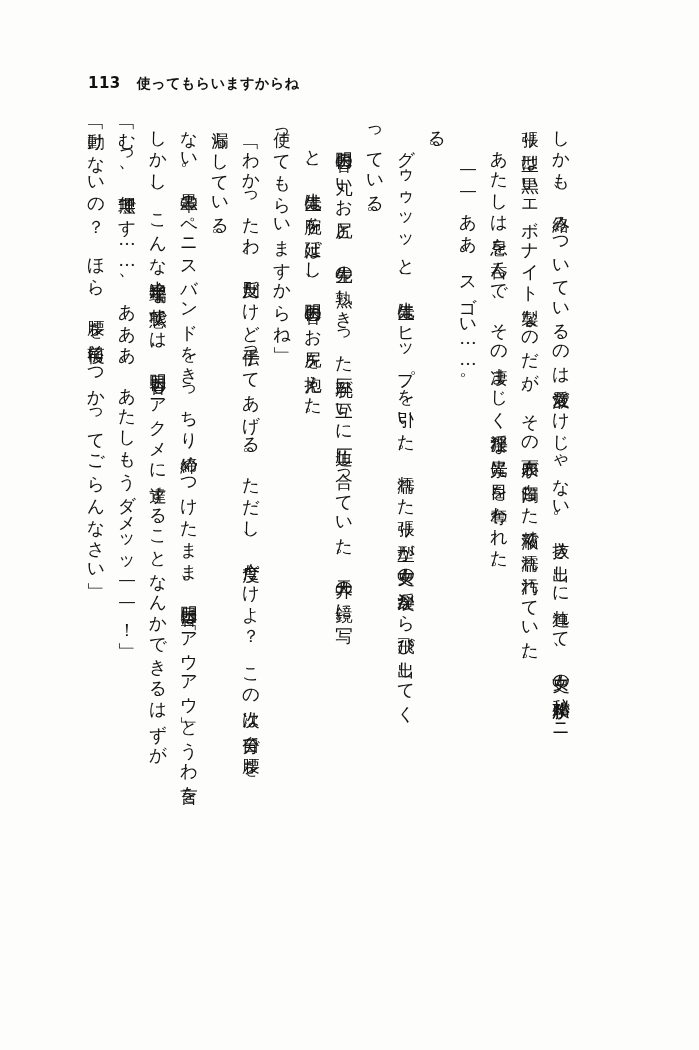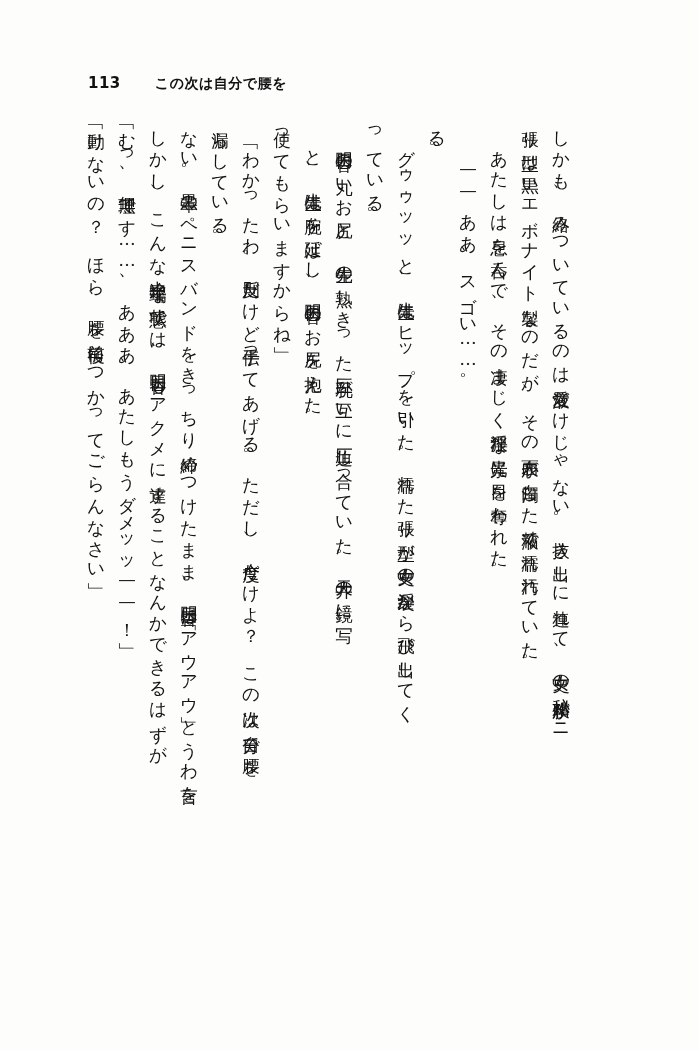--- a/index.html
+++ b/index.html
@@ -16,21 +16,21 @@
     font-family: "DejaVu Serif", "Liberation Serif", serif;
     color: #1a1a1a;
   }
   
   .header {
     position: absolute;
     top: 74px;
     left: 88px;
     display: flex;
     align-items: baseline;
-    gap: 34px;
+    gap: 16px;
     font-size: 15px;
     font-weight: 700;
     letter-spacing: 0.5px;
     color: #111;
   }
   .header .folio {
     font-family: "DejaVu Sans", "Liberation Sans", sans-serif;
     font-size: 15px;
   }
   .header .running-title {
@@ -65,21 +65,21 @@
   .col.indent-1 { padding-top: 20px; }
   .col.indent-2 { padding-top: 40px; }
 </style>
 </head>
 <body>
 
 <div class="page">
 
   <div class="header">
     <span class="folio">113</span>
-    <span class="running-title">この次は自分で腰を</span>
+    <span class="running-title">使ってもらいますからね</span>
   </div>
 
   <div class="textblock">
     <div class="col">「動けないの？　ほら、腰を前後につかってごらんなさい」</div>
     <div class="col">「むっ、無理です……、あああ、あたしもうダメッッ——！」</div>
     <div class="col">しかし、こんな中途半端な状態では、明日香もアクメに達することなんかできるはずが</div>
     <div class="col">ない。黒革のペニスバンドをきっちり締めつけたまま、明日香は「アウアウ」とうわ言を</div>
     <div class="col">漏らしている。</div>
     <div class="col indent-1">「わかったわ。反則だけど手伝ってあげる。ただし、今度だけよ？　この次は自分で腰を</div>
     <div class="col">使ってもらいますからね」</div>

